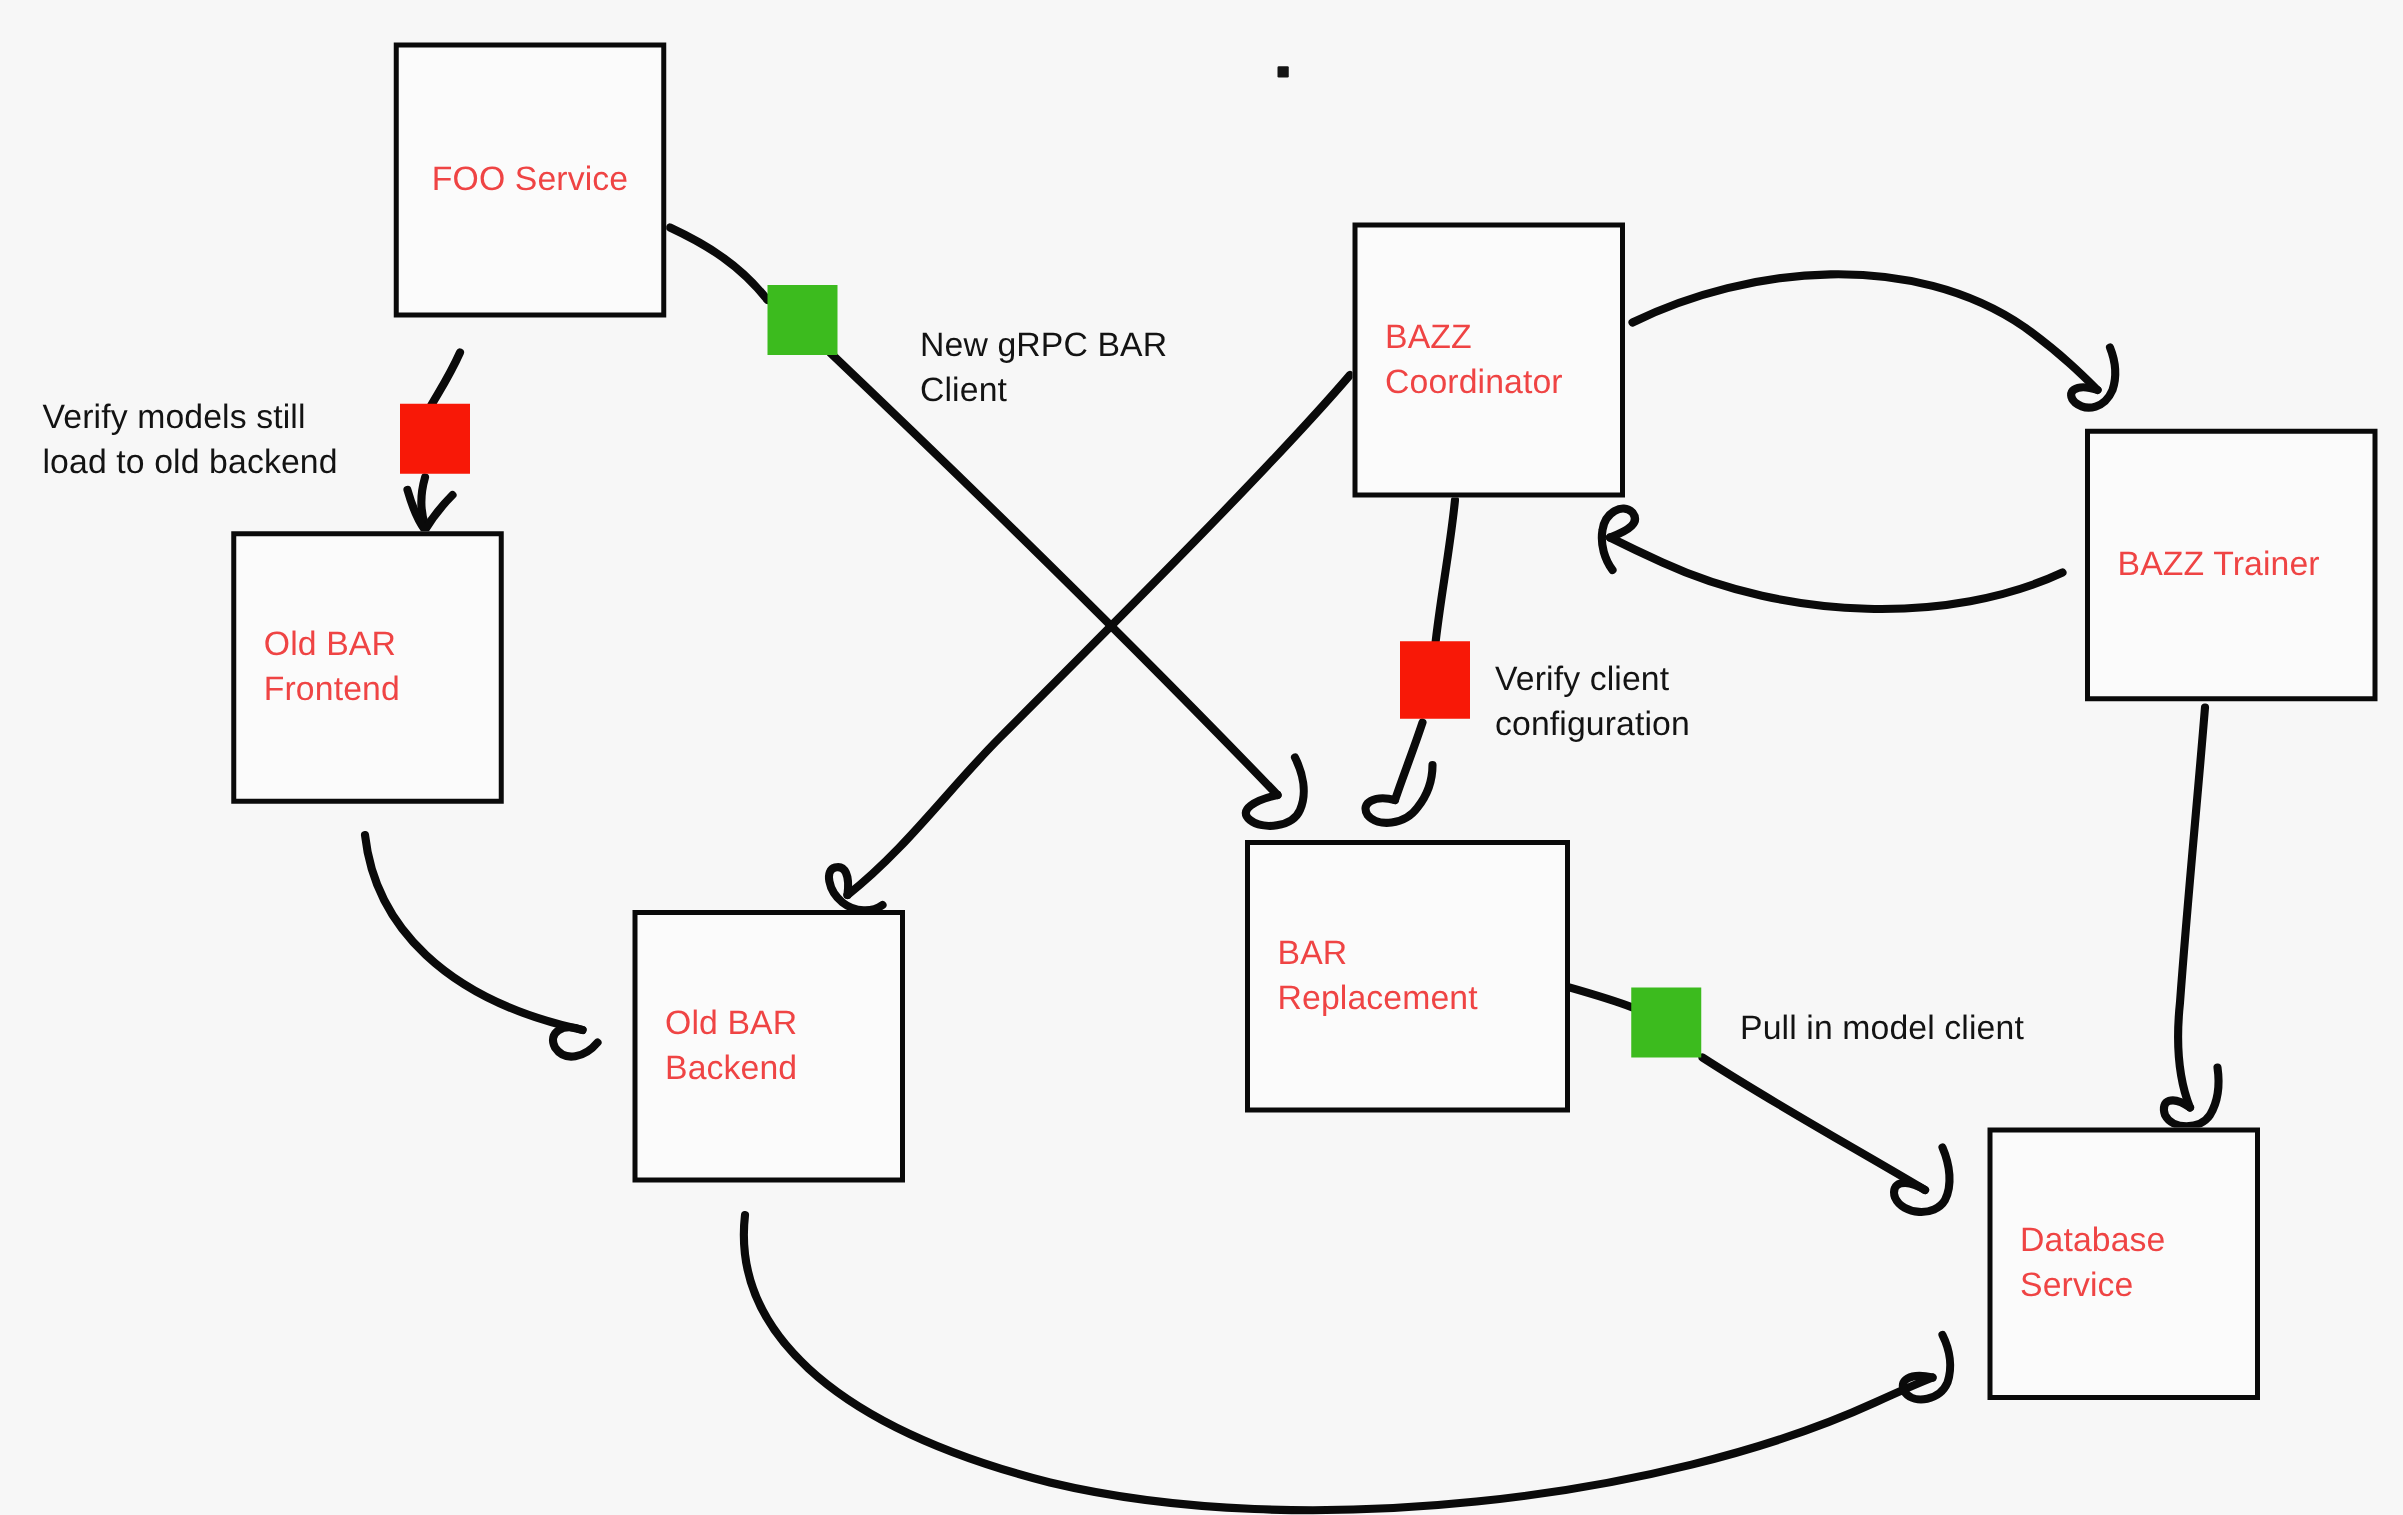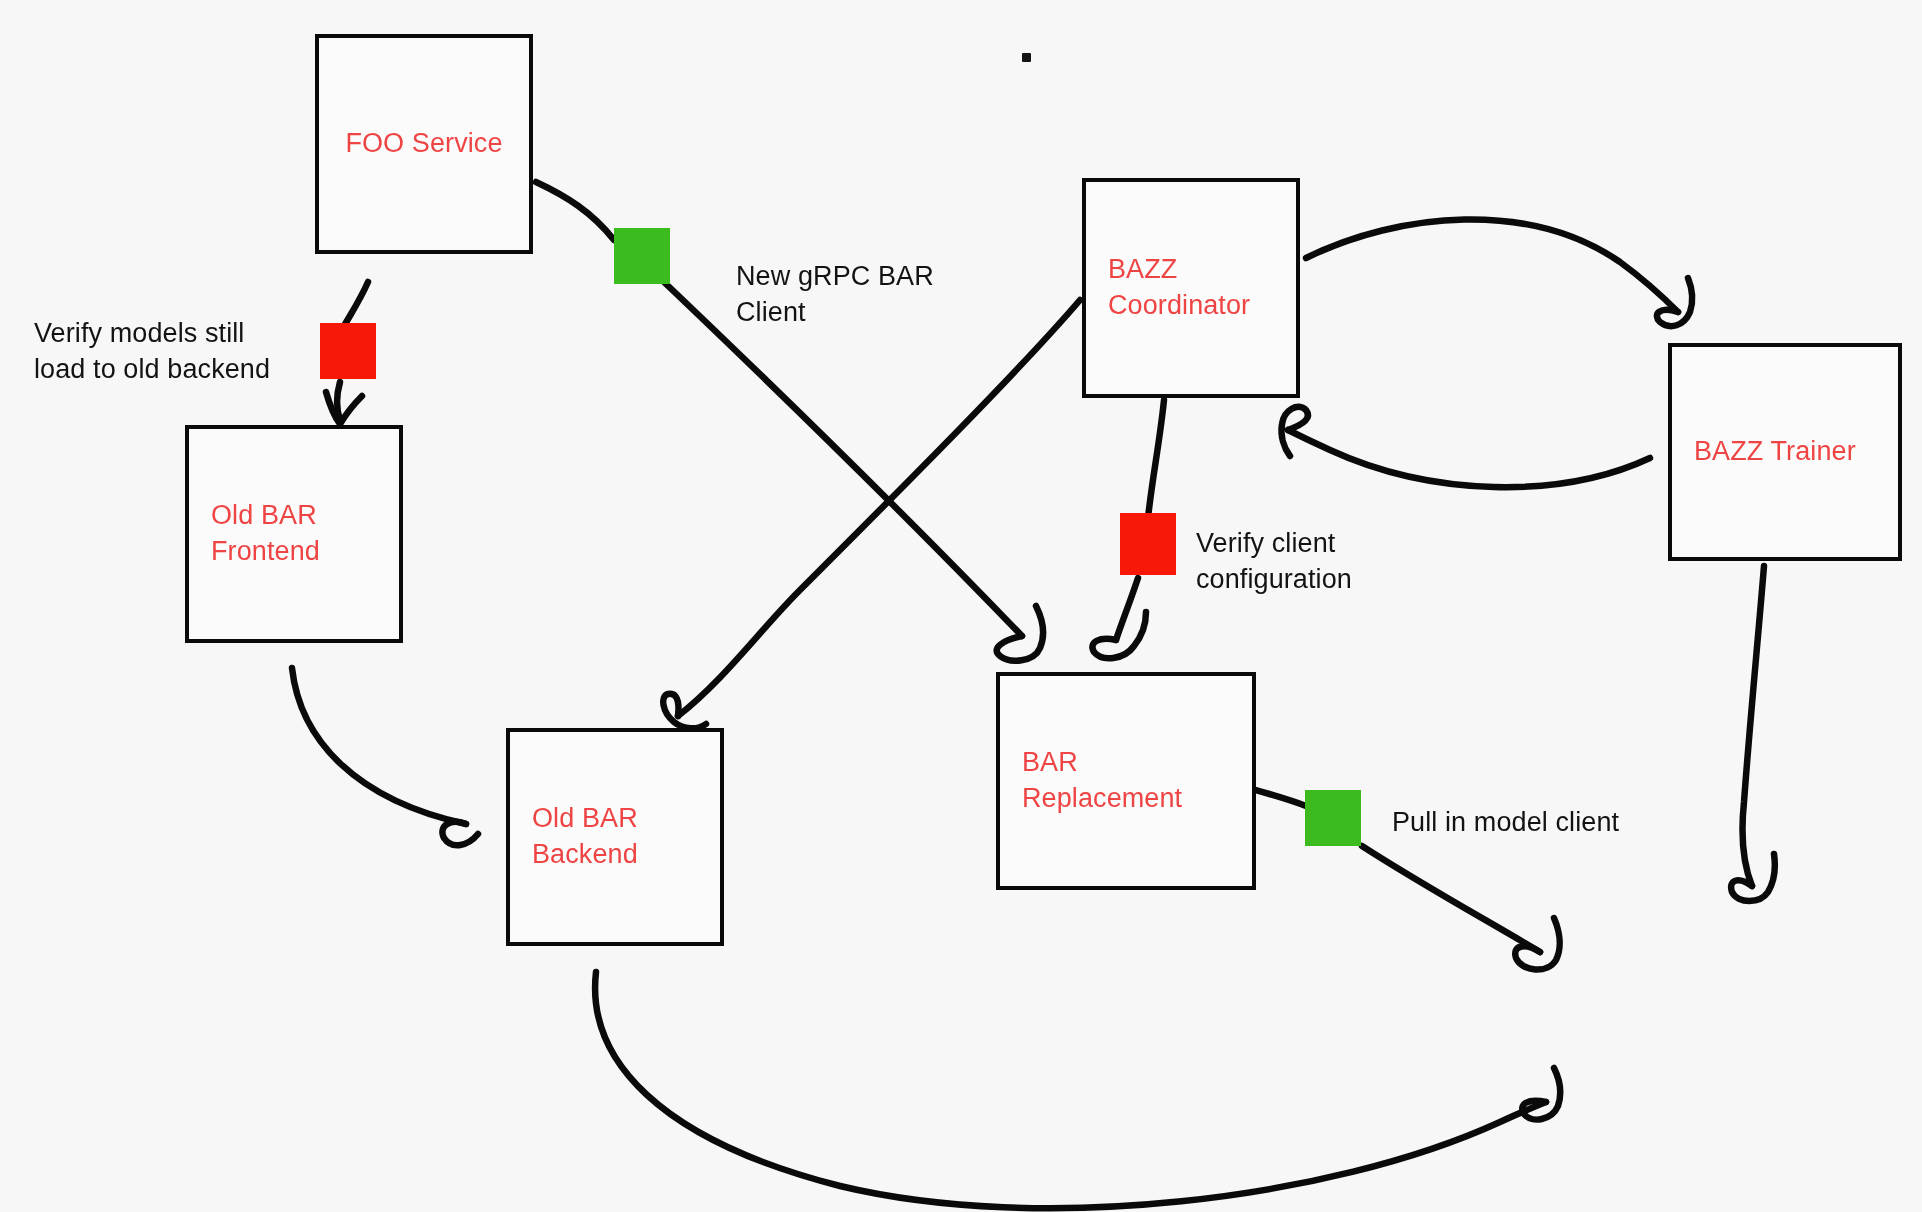--- a/index.html
+++ b/index.html
@@ -134,20 +134,24 @@
 
   <div class="node" style="left:1668px; top:343px; width:234px; height:218px;">
     <span class="node-label">BAZZ Trainer</span>
   </div>
 
   <div class="node" style="left:996px; top:672px; width:260px; height:218px;">
     <span class="node-label">BAR
 Replacement</span>
   </div>
 
+  <div class="node" style="left:1590px; top:902px; width:218px; height:218px;">
+    <span class="node-label">Database
+Service</span>
+  </div>
 
   <div class="marker" style="left:614px; top:228px; width:56px; height:56px; background:#3cbb1e;"></div>
 
   <div class="marker" style="left:320px; top:323px; width:56px; height:56px; background:#f81807;"></div>
 
   <div class="marker" style="left:1120px; top:513px; width:56px; height:62px; background:#f81807;"></div>
 
   <div class="marker" style="left:1305px; top:790px; width:56px; height:56px; background:#3cbb1e;"></div>
 
   <div class="annotation" style="left:736px; top:237px;margin-top:22px;">New gRPC BAR

